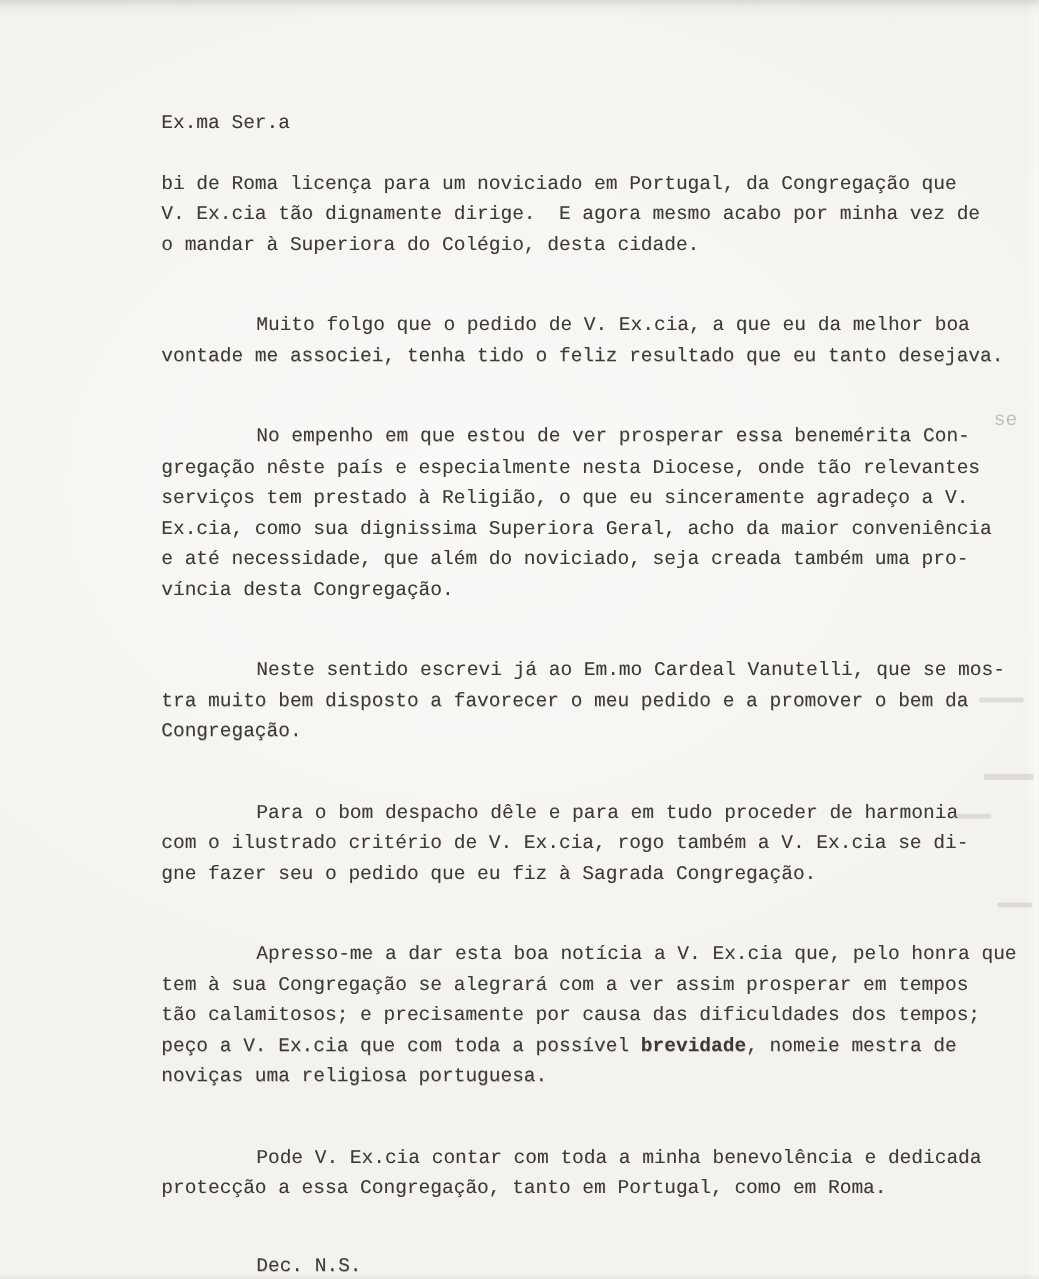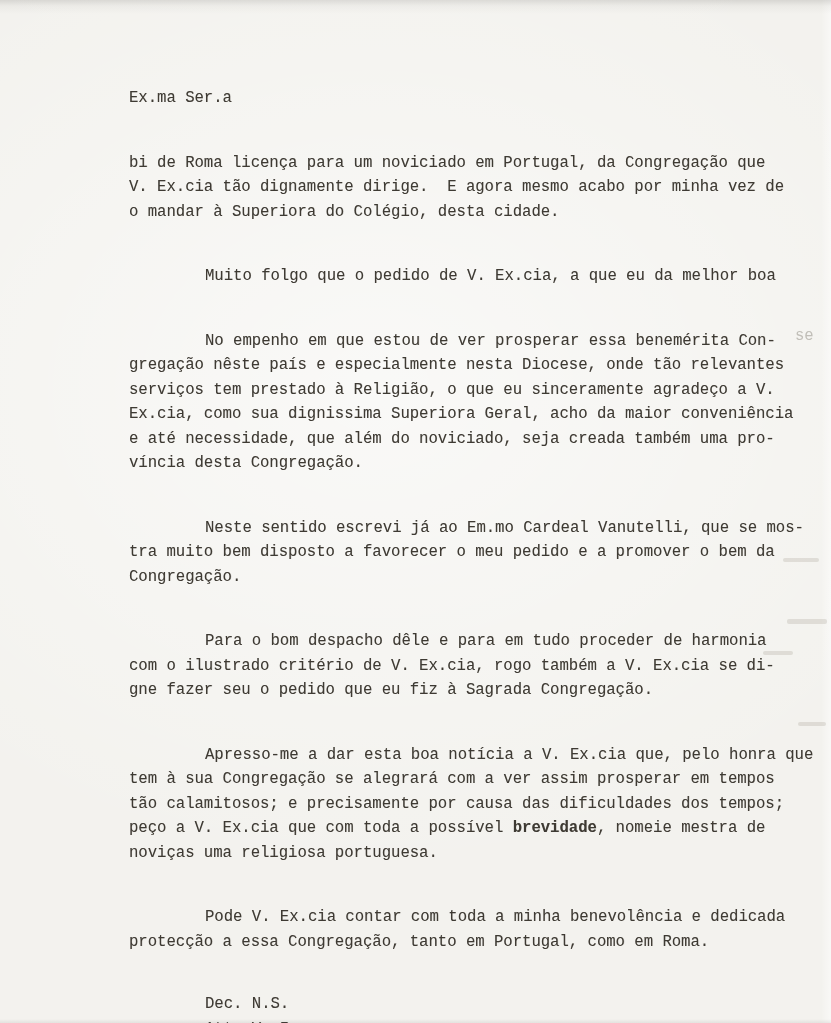--- a/index.html
+++ b/index.html
@@ -20,21 +20,21 @@
   }
   .content {
     position: absolute;
     left: 129px;
     top: 86px;
     width: 700px;
     font-size: 15.6px;
     line-height: 24.5px;
     text-shadow: 0.3px 0.3px 0 rgba(62,58,51,0.28);
   }
-  .salutation { margin-bottom: 40px; white-space: pre; }
+  .salutation { margin-bottom: 24px; white-space: pre; }
   .para { margin: 0; }
   .line { white-space: pre; }
   .line.indent { padding-left: 76px; margin-top: 40px; }
   .emph { font-weight: bold; }
   .closing { margin-top: 38px; padding-left: 76px; }
   .signature { margin-top: 26px; padding-left: 71px; white-space: pre; }
   .ghost {
     position: absolute;
     left: 795px;
     top: 327px;
@@ -67,20 +67,21 @@
     <div class="salutation">Ex.ma Ser.a</div>
 
     <div class="para">
       <div class="line">bi de Roma licença para um noviciado em Portugal, da Congregação que</div>
       <div class="line">V. Ex.cia tão dignamente dirige.  E agora mesmo acabo por minha vez de</div>
       <div class="line">o mandar à Superiora do Colégio, desta cidade.</div>
     </div>
 
     <div class="para">
       <div class="line indent">Muito folgo que o pedido de V. Ex.cia, a que eu da melhor boa</div>
+      <div class="line">vontade me associei, tenha tido o feliz resultado que eu tanto desejava.</div>
     </div>
 
     <div class="para">
       <div class="line indent">No empenho em que estou de ver prosperar essa benemérita Con-</div>
       <div class="line">gregação nêste país e especialmente nesta Diocese, onde tão relevantes</div>
       <div class="line">serviços tem prestado à Religião, o que eu sinceramente agradeço a V.</div>
       <div class="line">Ex.cia, como sua dignissima Superiora Geral, acho da maior conveniência</div>
       <div class="line">e até necessidade, que além do noviciado, seja creada também uma pro-</div>
       <div class="line">víncia desta Congregação.</div>
     </div>

